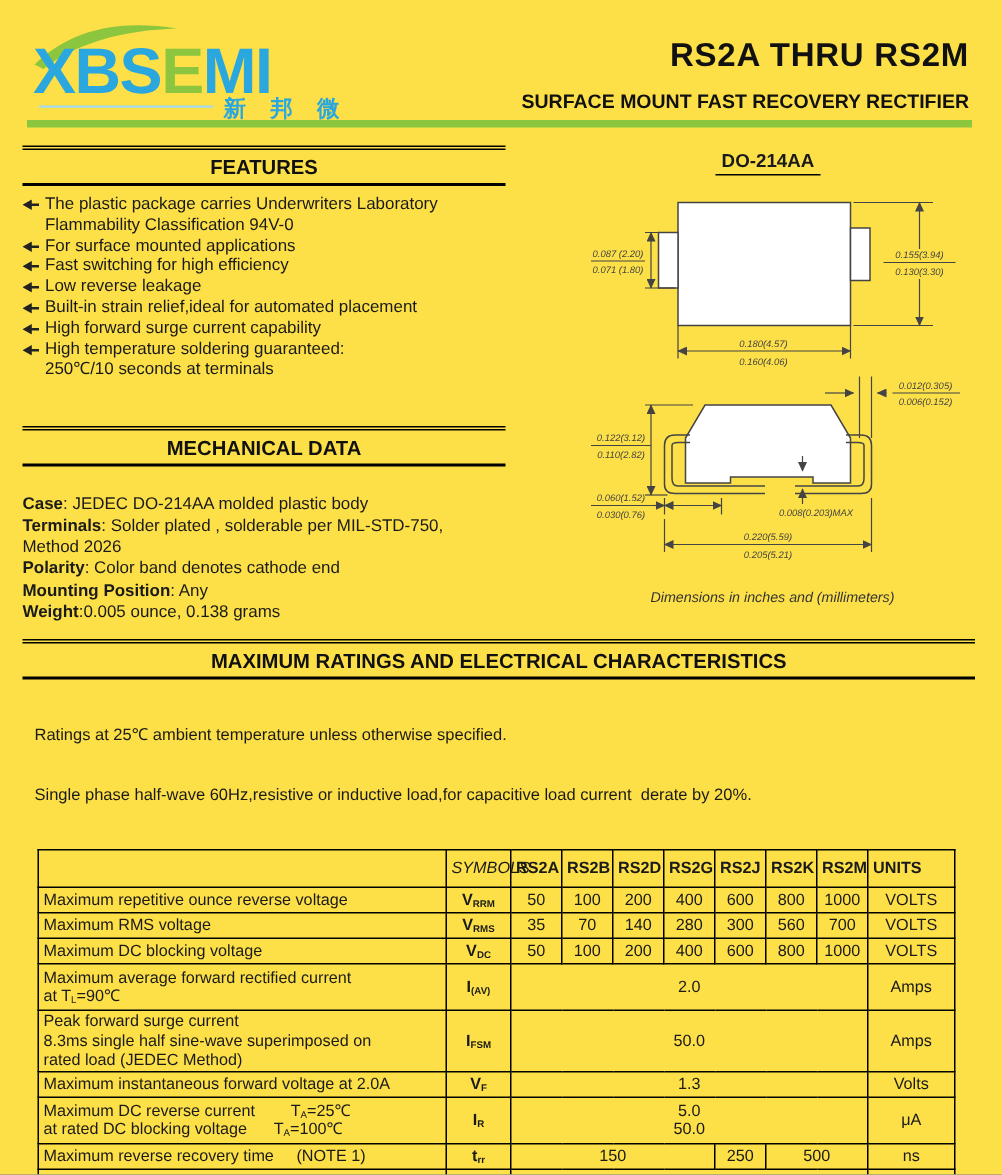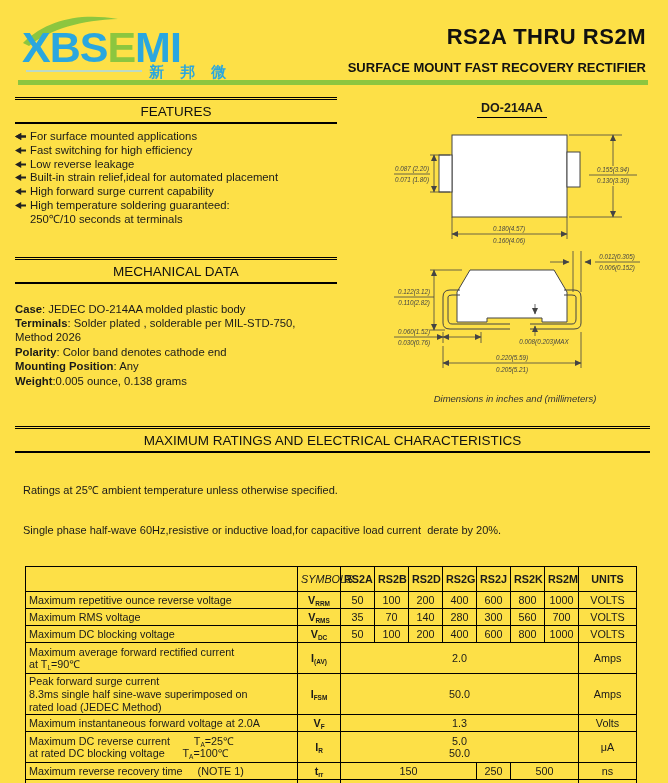--- a/index.html
+++ b/index.html
@@ -7,21 +7,21 @@
         font-family:"Liberation Sans",sans-serif;color:#1a1a1a;overflow:hidden;}
   
   .header{position:absolute;top:8px;left:20px;right:22px;height:72px;}
   .logo-svg{position:absolute;left:0;top:4px;}
   .titles{position:absolute;right:0;top:16px;text-align:right;}
   .doc-title{font-size:22px;font-weight:bold;letter-spacing:.5px;color:#111;}
   .doc-sub{font-size:13px;font-weight:bold;margin-top:10px;color:#111;}
   .green-bar{position:absolute;top:80px;left:18px;width:630px;height:5px;background:#8CC63F;}
   
   .sec-head{border-top:3px double #000;border-bottom:2px solid #000;
-            font-size:13.5px;font-weight:normal;text-align:center;padding:4px 0 3px;color:#111;}
+            font-size:13.5px;font-weight:bold;text-align:center;padding:4px 0 3px;color:#111;}
   
   .left-col{position:absolute;left:15px;top:97px;width:322px;}
   .features-list{list-style:none;margin:6px 0 0;padding:0;font-size:11.3px;line-height:13.8px;}
   .features-list li{position:relative;padding-left:15px;margin:0;}
   .blt{position:absolute;left:0;top:3px;}
   .ft{white-space:pre-wrap;}
   .mech-head{margin-top:30px;}
   .mech-lines{margin-top:18px;font-size:11.3px;line-height:14.4px;}
   .mline b{font-weight:bold;}
   
@@ -37,21 +37,21 @@
   .wln{fill:none;stroke:#444;stroke-width:1;}
   .dln{stroke:#444;stroke-width:.8;fill:none;}
   
   .ratings{position:absolute;left:15px;top:426px;width:635px;}
   .conds{margin:4px 0 2px 8px;font-size:11px;line-height:13.4px;white-space:pre-wrap;}
   table.spec{border-collapse:collapse;margin-left:10px;margin-top:2px;table-layout:fixed;width:611px;}
   table.spec td,table.spec th{border:1px solid #000;padding:1px 3px;font-size:10.8px;vertical-align:middle;}
   th.blank{border:1px solid #000;}
   th.symh{font-style:italic;font-weight:normal;font-size:9px;text-align:center;}
   th.parth{font-weight:bold;font-size:11px;text-align:center;}
-  th.unith{font-weight:bold;font-size:11px;text-align:center;}
+  th.unith{font-weight:bold;font-size:11px;text-align:left;}
   td.desc{text-align:left;white-space:pre-wrap;line-height:12.6px;padding-left:5px;}
   td.sym{text-align:center;font-weight:bold;font-size:10.5px;}
   td.val{text-align:center;font-size:11px;line-height:12.5px;}
   td.unit{text-align:center;font-size:11px;}
   tr.hd th{height:22px;}
   tr.rs td{height:14px;}
   tr.rm td{height:28px;}
   tr.rl td{height:38px;}
   sub{font-size:.6em;vertical-align:-0.25em;line-height:0;}
 </style>
@@ -74,21 +74,22 @@
       <div class="doc-sub">SURFACE MOUNT FAST RECOVERY RECTIFIER</div>
     </div>
   </div>
   <div class="green-bar"></div>
 
   <div class="left-col">
     <div class="sec-head">FEATURES</div>
     <ul class="features-list">
         <li><svg class="blt" width="11" height="7" viewBox="0 0 11 7">
             <path d="M0,3.5 L6.2,0 L6.2,2.6 L11,2.6 L11,4.4 L6.2,4.4 L6.2,7 Z" fill="#222"></path>
-          </svg></li>
+          </svg><span class="ft">The plastic package carries Underwriters Laboratory
+Flammability Classification 94V-0</span></li>
         <li><svg class="blt" width="11" height="7" viewBox="0 0 11 7">
             <path d="M0,3.5 L6.2,0 L6.2,2.6 L11,2.6 L11,4.4 L6.2,4.4 L6.2,7 Z" fill="#222"></path>
           </svg><span class="ft">For surface mounted applications</span></li>
         <li><svg class="blt" width="11" height="7" viewBox="0 0 11 7">
             <path d="M0,3.5 L6.2,0 L6.2,2.6 L11,2.6 L11,4.4 L6.2,4.4 L6.2,7 Z" fill="#222"></path>
           </svg><span class="ft">Fast switching for high efficiency</span></li>
         <li><svg class="blt" width="11" height="7" viewBox="0 0 11 7">
             <path d="M0,3.5 L6.2,0 L6.2,2.6 L11,2.6 L11,4.4 L6.2,4.4 L6.2,7 Z" fill="#222"></path>
           </svg><span class="ft">Low reverse leakage</span></li>
         <li><svg class="blt" width="11" height="7" viewBox="0 0 11 7">

